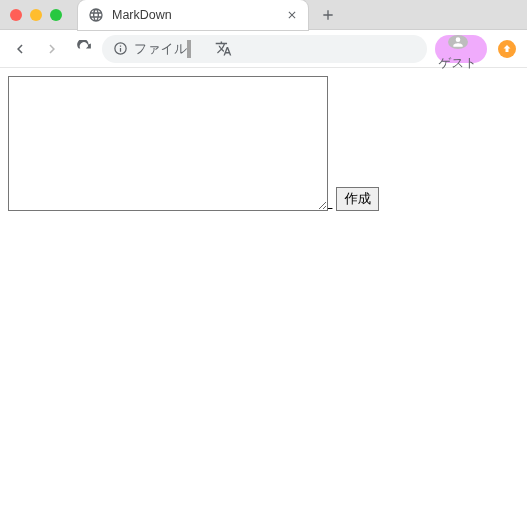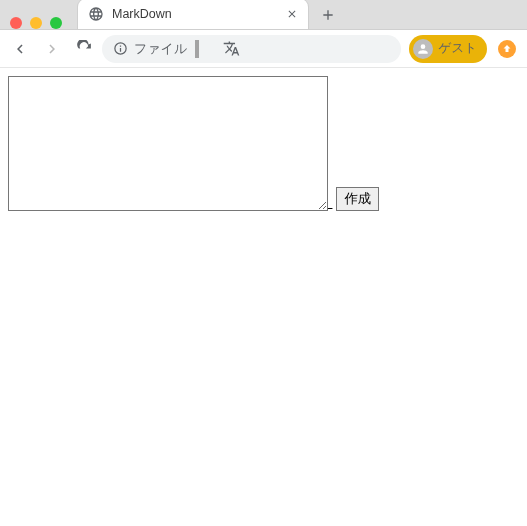--- a/index.html
+++ b/index.html
@@ -2,21 +2,21 @@
 <html><head>
 <meta charset="utf-8">
 <style>
   * { box-sizing: border-box; margin: 0; padding: 0; }
   html, body { width: 527px; height: 526px; font-family: -apple-system, "Helvetica Neue", Arial, sans-serif; background: #fff; }
   
   .titlebar {
     height: 30px;
     background: #dedede;
     display: flex;
-    align-items: flex-end;
+    align-items: center;
     border-bottom: 1px solid #cfcfcf;
     position: relative;
   }
   .traffic {
     display: flex; gap: 8px; align-items: center;
     padding-left: 10px;
     width: 78px;
   }
   .tl { width: 12px; height: 12px; border-radius: 50%; }
   .tl.red { background: #ff5f57; }
@@ -80,43 +80,44 @@
     padding: 0 6px 0 10px;
     overflow: hidden;
     font-size: 13px;
     color: #5f6368;
   }
   .omnibox .info-icon {
     width: 16px; height: 16px; display:inline-flex; align-items:center; justify-content:center;
     margin-right: 6px; flex-shrink:0;
   }
   .omnibox .scheme {
-    color: #5f6368; font-size: 13px; padding-right: 8px;
+    color: #5f6368; font-size: 13px; 
     border-right: 4px solid #a3a3a3; margin-right: 16px;
     white-space: nowrap;
   }
   .omnibox .path {
     color: #202124; flex: 1;
     white-space: nowrap; overflow: hidden; text-overflow: ellipsis;
   }
   .omnibox .translate {
     width: 20px; height: 20px; display: inline-flex; align-items:center; justify-content:center;
     margin-left: 6px; flex-shrink:0;
   }
   .guest {
     height: 28px;
-    background: #eab308;
+    background: #f0abfc;
     border-radius: 14px;
     display: flex;
     align-items: center;
     padding: 0 10px 0 4px;
     gap: 6px;
     font-size: 12.5px; color: #5f6368;
     margin-left: 4px;
     cursor: pointer;
+    flex-direction: column;
   }
   .guest .avatar {
     width: 20px; height: 20px; border-radius: 50%; background: #bdbdbd;
     display: inline-flex; align-items:center; justify-content:center;
   }
   .update {
     width: 28px; height: 28px; border-radius: 50%;
     display:flex; align-items:center; justify-content:center;
     margin-left: 2px;
   }

